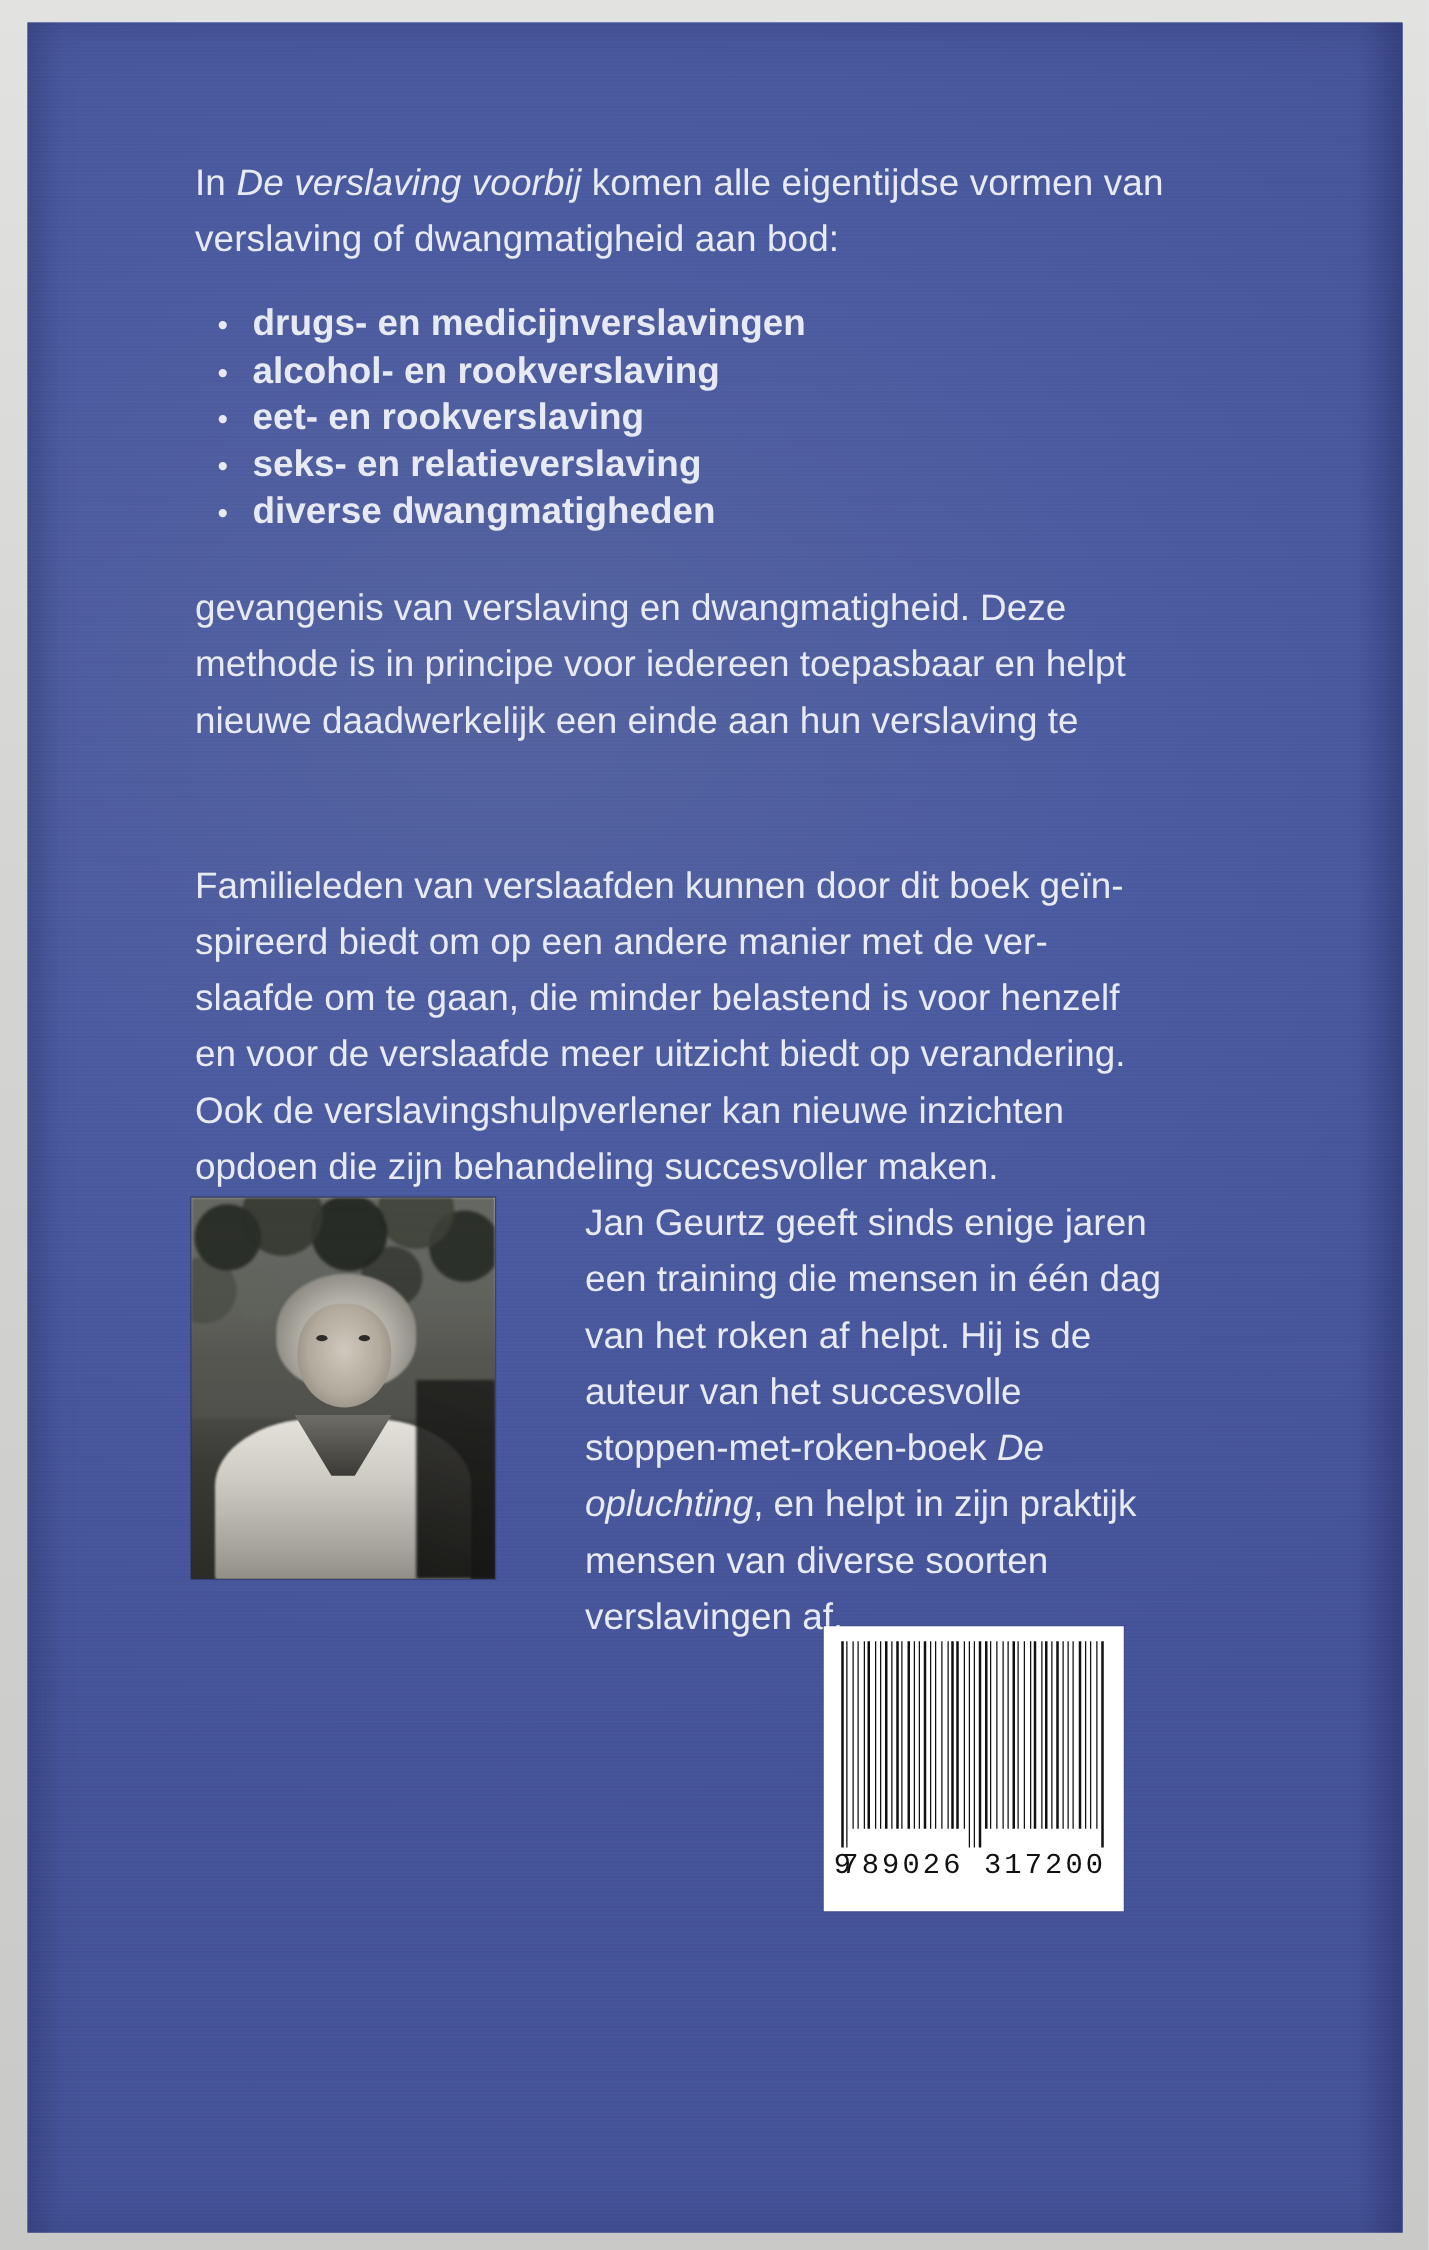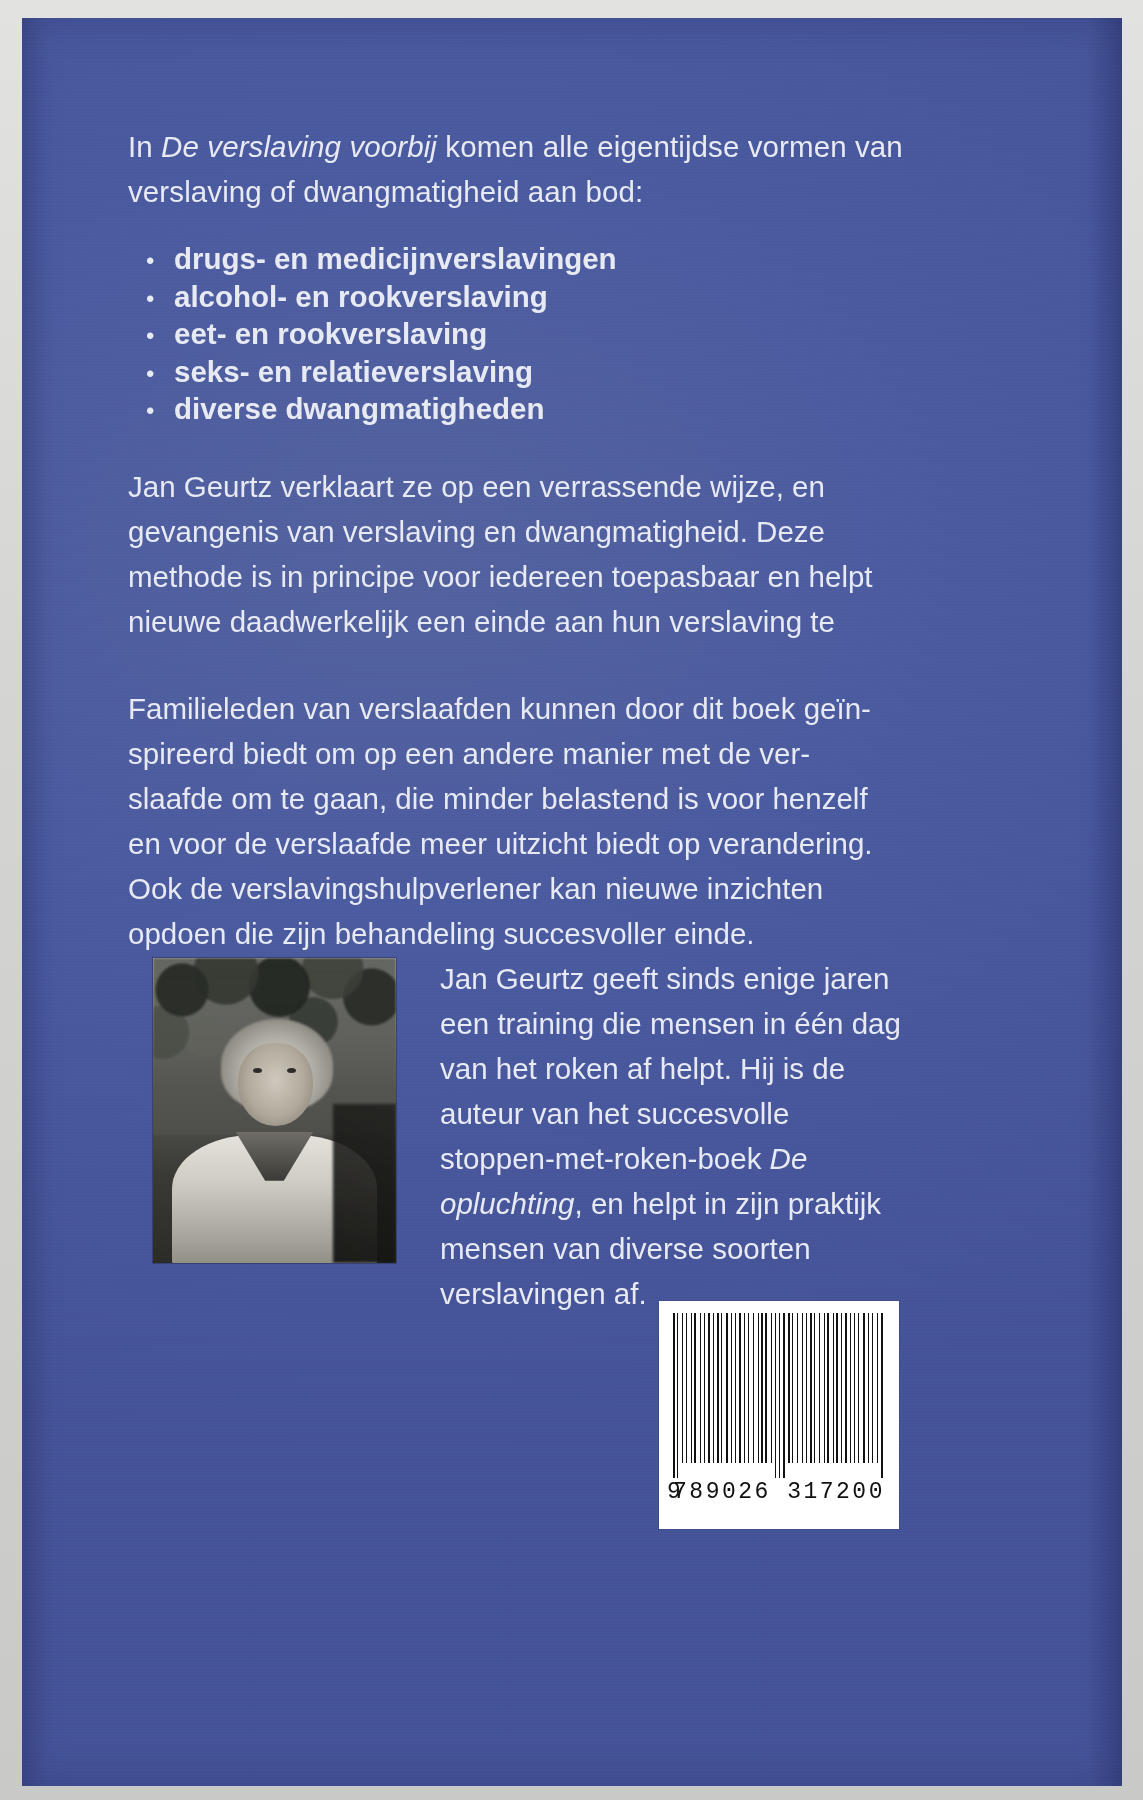--- a/index.html
+++ b/index.html
@@ -61,20 +61,21 @@
     left: 0; top: 0;
     width: 26px; height: 100%;
     background: linear-gradient(270deg, rgba(30,38,90,0) 0%, rgba(28,36,86,0.18) 100%);
     pointer-events: none;
   }
 
   .txt {
     color: #e8eaf3;
     position: absolute;
     z-index: 3;
+    margin-left: 28px;
   }
 
   
   #intro {
     left: 106px;
     top: 106px;
     width: 790px;
     font-size: 29.5px;
     line-height: 45px;
     letter-spacing: 0.1px;
@@ -286,33 +287,32 @@
         <span class="bullet-dot">•</span>
         <span class="bullet-text">seks- en relatieverslaving</span>
       </div>
       <div class="bullet-row">
         <span class="bullet-dot">•</span>
         <span class="bullet-text">diverse dwangmatigheden</span>
       </div>
     </div>
 
     <div class="txt" id="body1">
-      <div class="pline">Jan Geurtz verklaart ze op een verrassende wijze, en</div>
       <div class="pline">gevangenis van verslaving en dwangmatigheid. Deze</div>
       <div class="pline">methode is in principe voor iedereen toepasbaar en helpt</div>
       <div class="pline">nieuwe daadwerkelijk een einde aan hun verslaving te</div>
     </div>
 
     <div class="txt" id="body2">
       <div class="pline">Familieleden van verslaafden kunnen door dit boek geïn-</div>
       <div class="pline">spireerd biedt om op een andere manier met de ver-</div>
       <div class="pline">slaafde om te gaan, die minder belastend is voor henzelf</div>
       <div class="pline">en voor de verslaafde meer uitzicht biedt op verandering.</div>
       <div class="pline">Ook de verslavingshulpverlener kan nieuwe inzichten</div>
-      <div class="pline">opdoen die zijn behandeling succesvoller einde.</div>
+      <div class="pline">opdoen die zijn behandeling succesvoller maken.</div>
     </div>
 
     <div id="author-photo">
       <div class="ph-sky"></div>
       <div class="ph-foliage"></div>
       <div class="ph-shirt"></div>
       <div class="ph-dark-r"></div>
       <div class="ph-hair"></div>
       <div class="ph-face"></div>
       <div class="ph-eye-l"></div>

